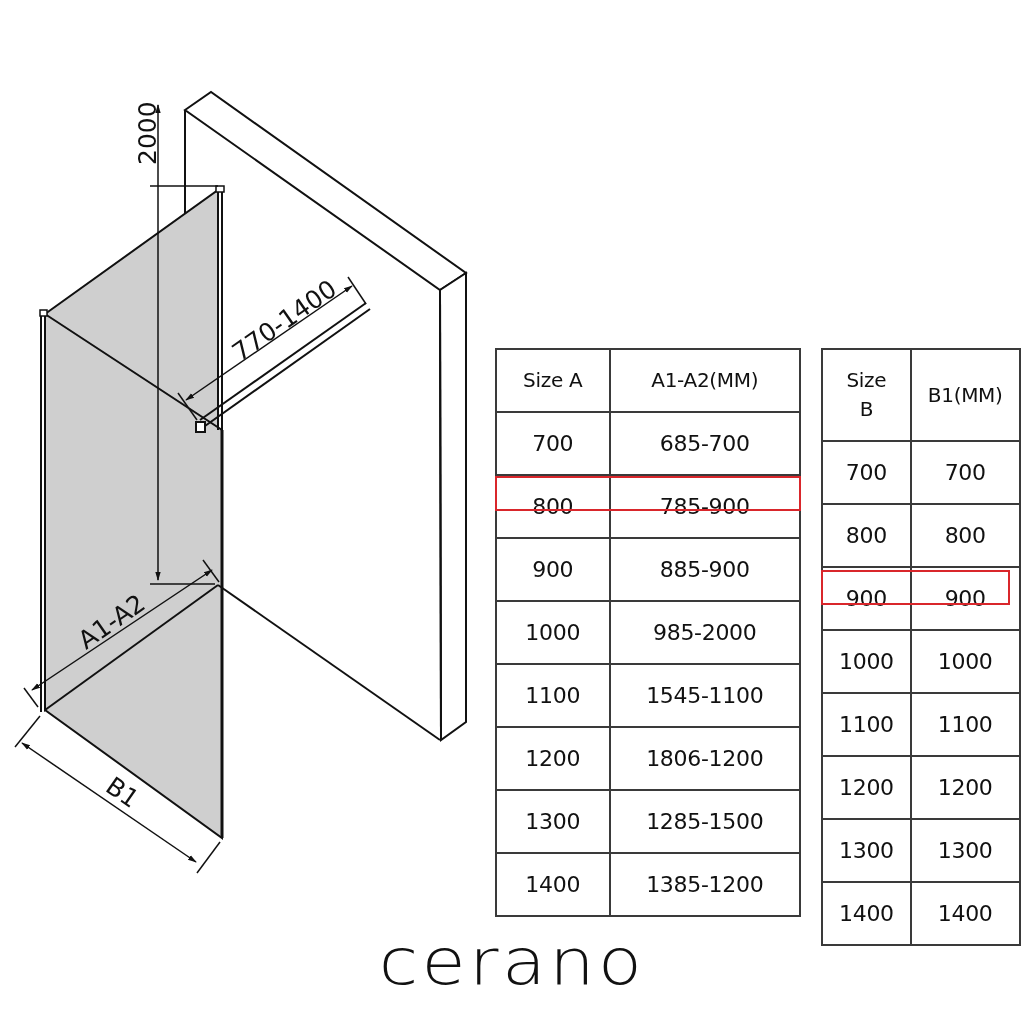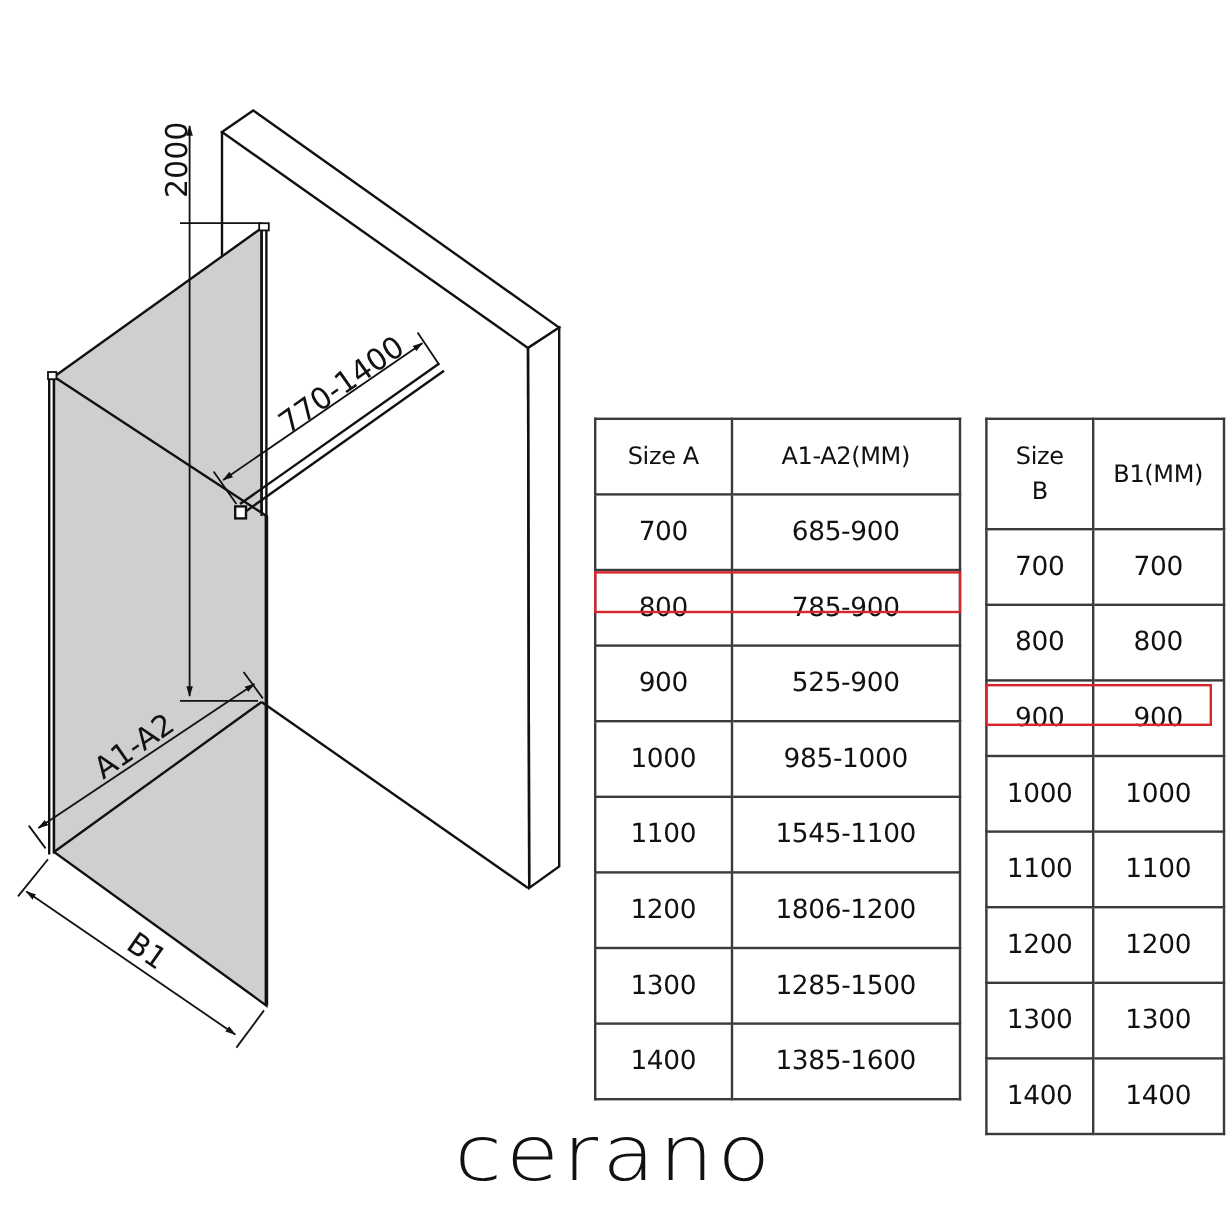--- a/index.html
+++ b/index.html
@@ -94,49 +94,49 @@
     </colgroup>
   <thead>
     <tr>
       <th>Size  A</th>
       <th>A1-A2(MM)</th>
     </tr>
   </thead>
   <tbody>
     <tr>
         <td>700</td>
-        <td>685-900</td>
+        <td>685-700</td>
       </tr>
     <tr>
         <td>800</td>
         <td>785-900</td>
       </tr>
     <tr>
         <td>900</td>
-        <td>525-900</td>
+        <td>885-900</td>
       </tr>
     <tr>
         <td>1000</td>
-        <td>985-1000</td>
+        <td>985-2000</td>
       </tr>
     <tr>
         <td>1100</td>
         <td>1545-1100</td>
       </tr>
     <tr>
         <td>1200</td>
         <td>1806-1200</td>
       </tr>
     <tr>
         <td>1300</td>
         <td>1285-1500</td>
       </tr>
     <tr>
         <td>1400</td>
-        <td>1385-1600</td>
+        <td>1385-1200</td>
       </tr>
   </tbody>
 </table>
 <div class="hl-box" id="hl-a"></div>
 
 <table class="spec" id="table-b">
   <colgroup>
       <col class="c1">
       <col class="c2">
     </colgroup>

